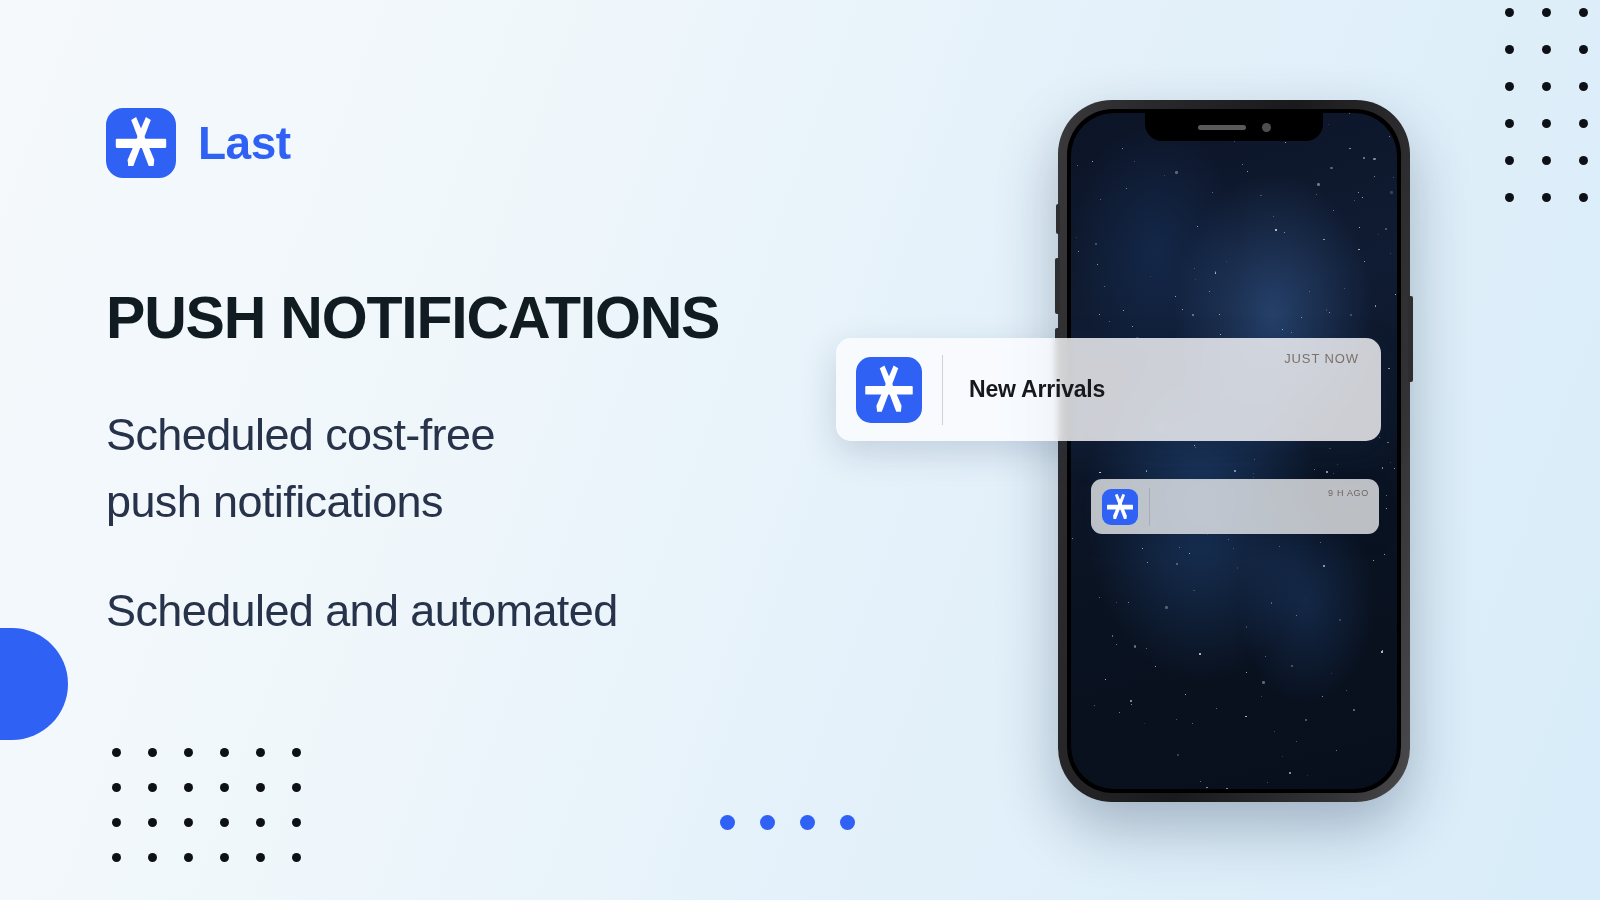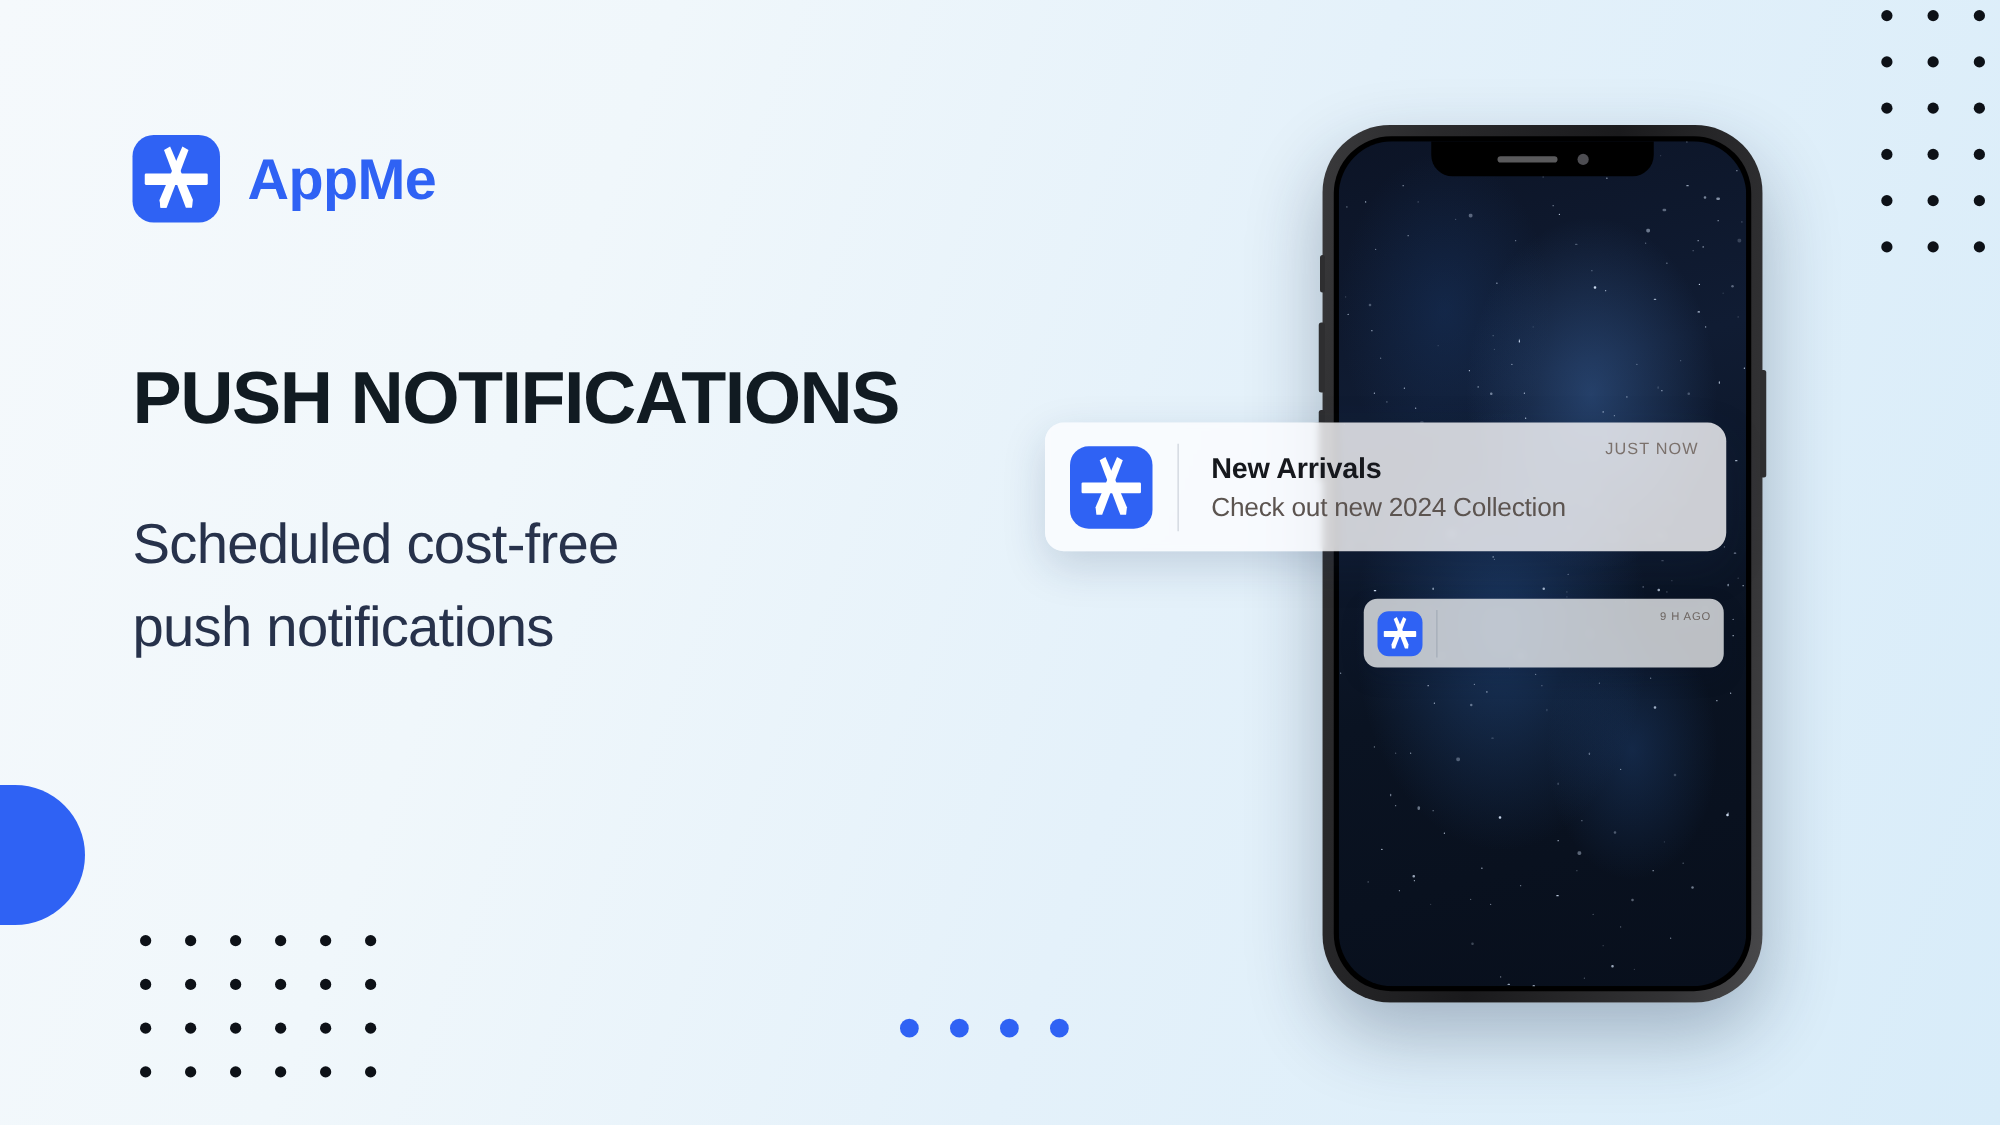--- a/index.html
+++ b/index.html
@@ -185,30 +185,31 @@
 
   <div class="brand">
     <div class="appicon brand-mark">
       <svg viewBox="0 0 100 100" aria-hidden="true">
         <rect x="14" y="44" width="72" height="13" rx="1.5" fill="#ffffff"></rect>
         <path d="M57 13 L64 17 L39 83 L32 83 L31 74 Z" fill="#ffffff"></path>
         <path d="M43 13 L36 17 L61 83 L68 83 L69 74 Z" fill="#ffffff"></path>
         <path d="M31 74 L32 83 L39 83 Z" fill="#ffffff"></path>
       </svg>
     </div>
-    <div class="brand-name">AppMe</div>
+    <div class="brand-name">Last</div>
   </div>
 
   <h1 class="headline">PUSH NOTIFICATIONS</h1>
 
   <div class="sub1">
     <div>Scheduled cost-free</div>
     <div>push notifications</div>
   </div>
 
+  <div class="sub2">Scheduled and automated</div>
 </div>
 
 <div class="phone">
   <div class="btn-side btn-silent"></div>
   <div class="btn-side btn-volup"></div>
   <div class="btn-side btn-voldn"></div>
   <div class="btn-side btn-power"></div>
 
   <div class="phone-inner">
     <div class="screen">
@@ -456,21 +457,20 @@
   <div class="appicon">
     <svg viewBox="0 0 100 100" aria-hidden="true">
       <rect x="14" y="44" width="72" height="13" rx="1.5" fill="#ffffff"></rect>
       <path d="M57 13 L64 17 L39 83 L32 83 L31 74 Z" fill="#ffffff"></path>
       <path d="M43 13 L36 17 L61 83 L68 83 L69 74 Z" fill="#ffffff"></path>
     </svg>
   </div>
   <div class="divider"></div>
   <div class="ntext">
     <div class="ntitle">New Arrivals</div>
-    <div class="nbody">Check out new 2024 Collection</div>
   </div>
   <div class="ntime">JUST NOW</div>
 </div>
 
 <div class="notif-sec">
   <div class="appicon">
     <svg viewBox="0 0 100 100" aria-hidden="true">
       <rect x="14" y="44" width="72" height="13" rx="1.5" fill="#ffffff"></rect>
       <path d="M57 13 L64 17 L39 83 L32 83 L31 74 Z" fill="#ffffff"></path>
       <path d="M43 13 L36 17 L61 83 L68 83 L69 74 Z" fill="#ffffff"></path>

